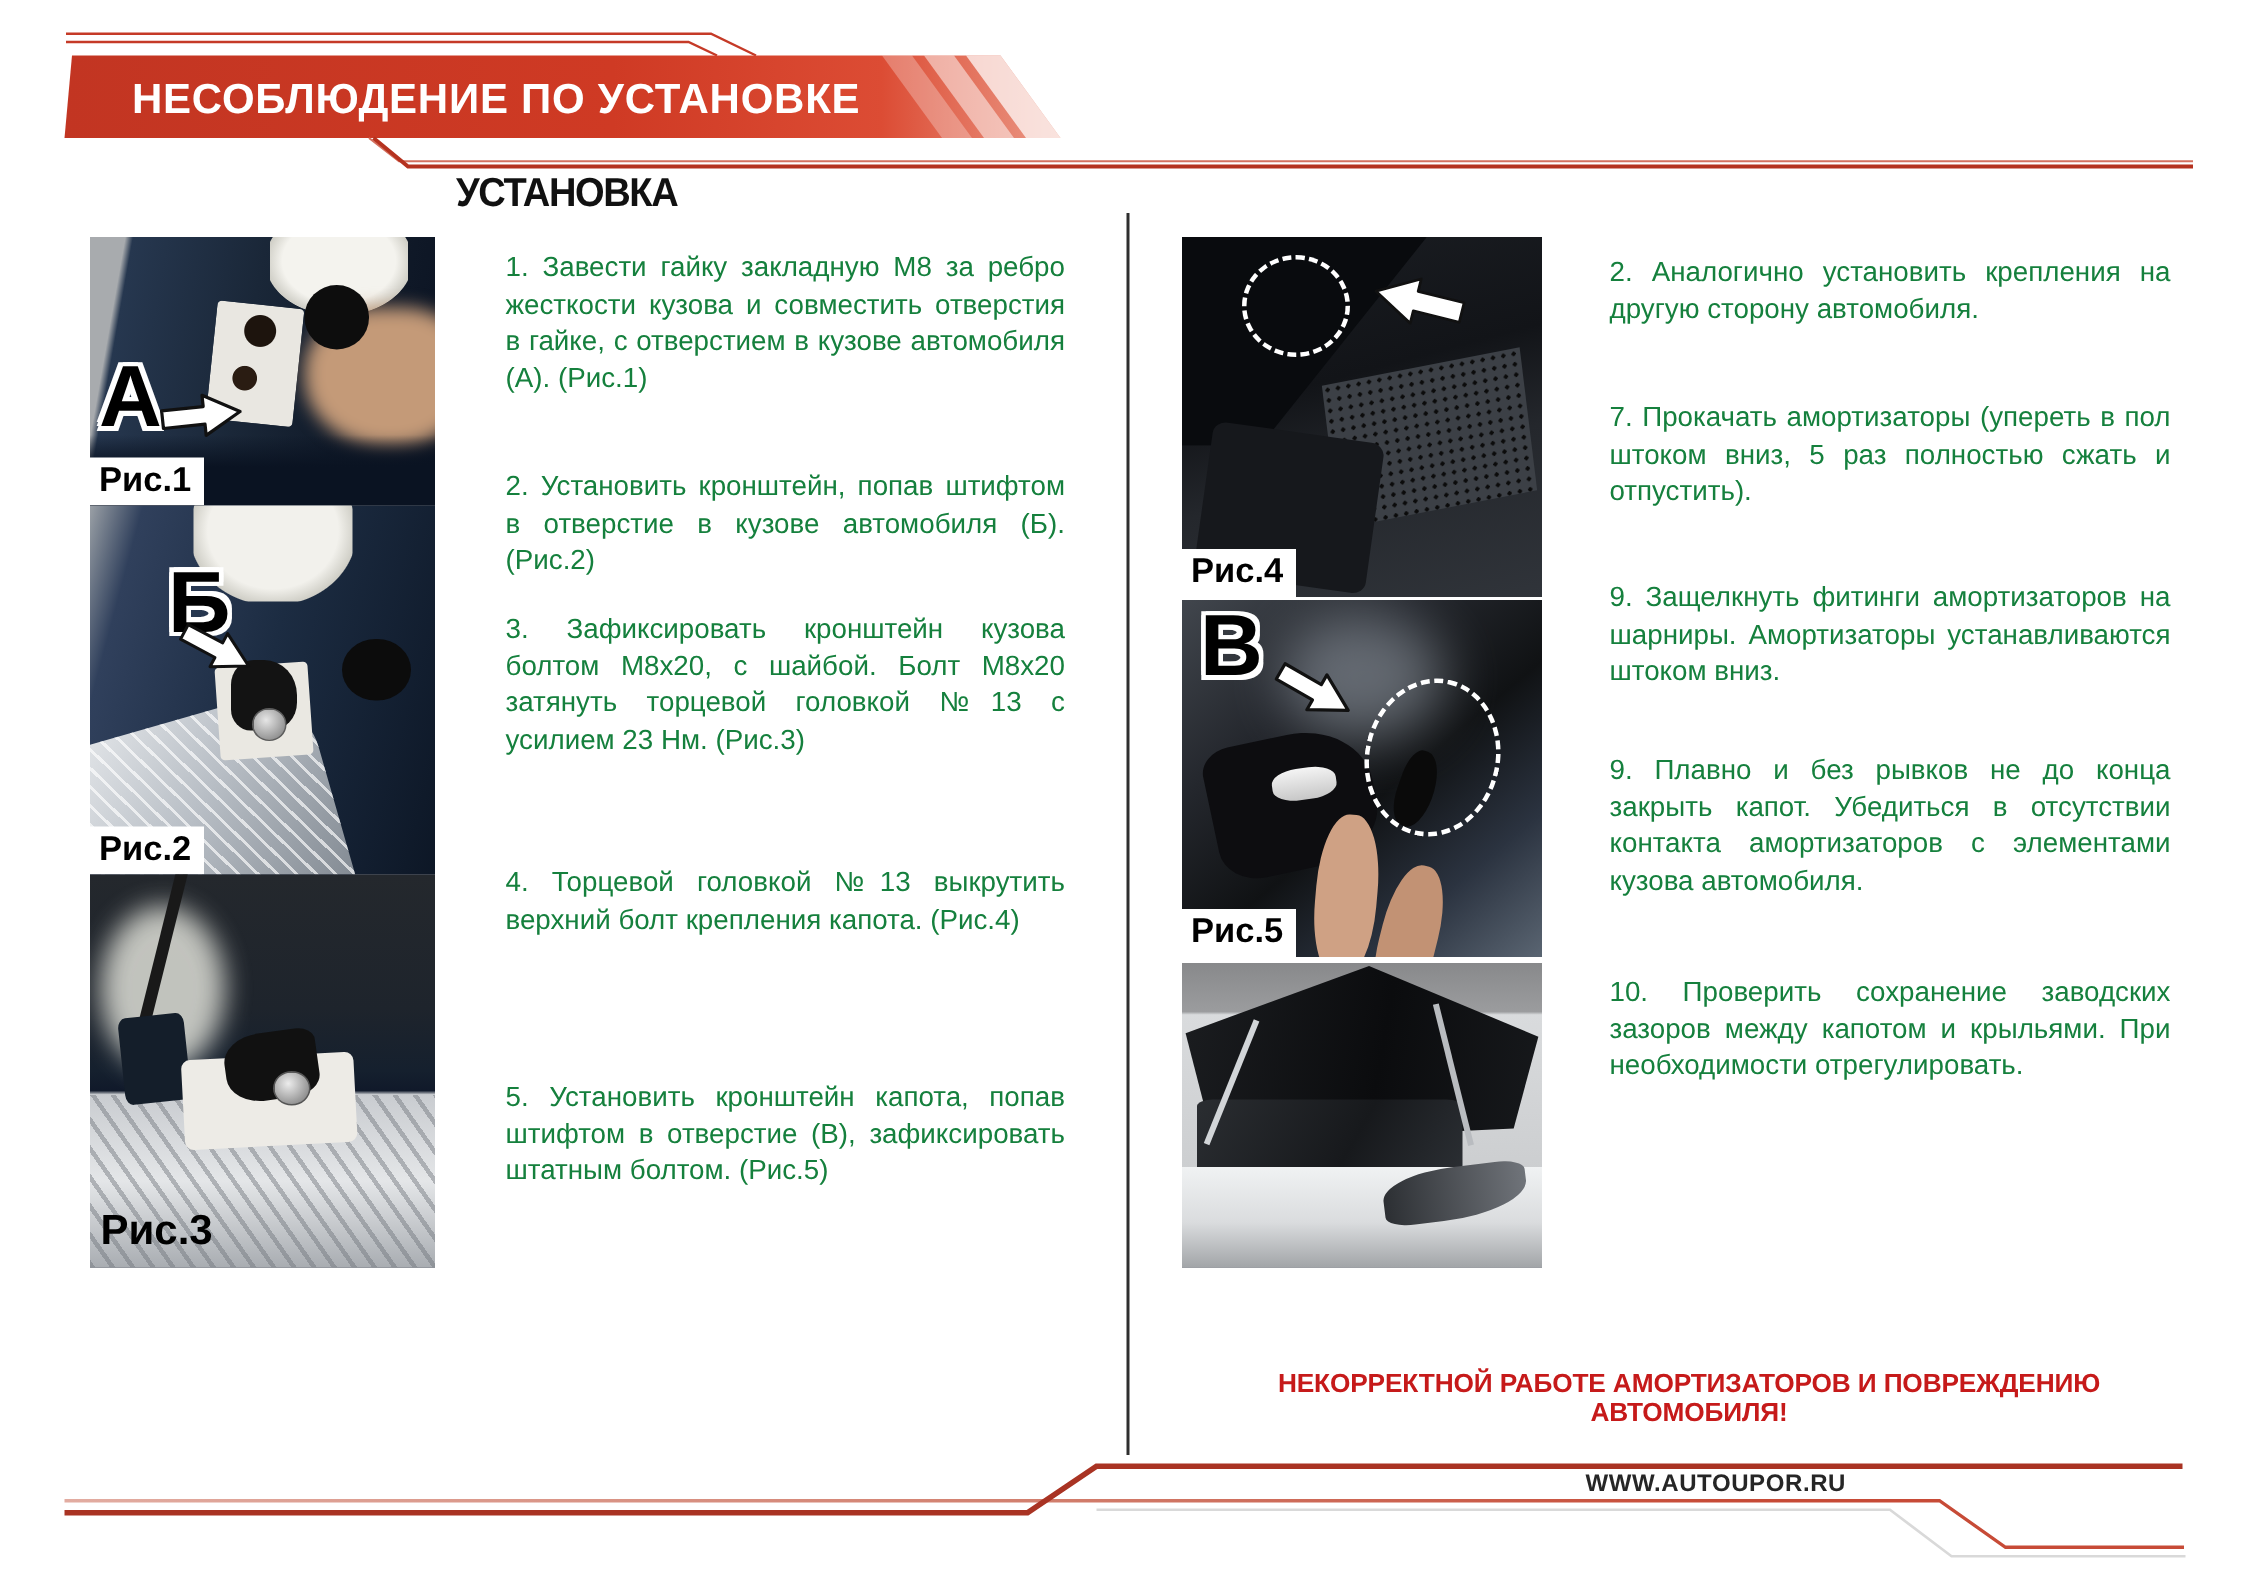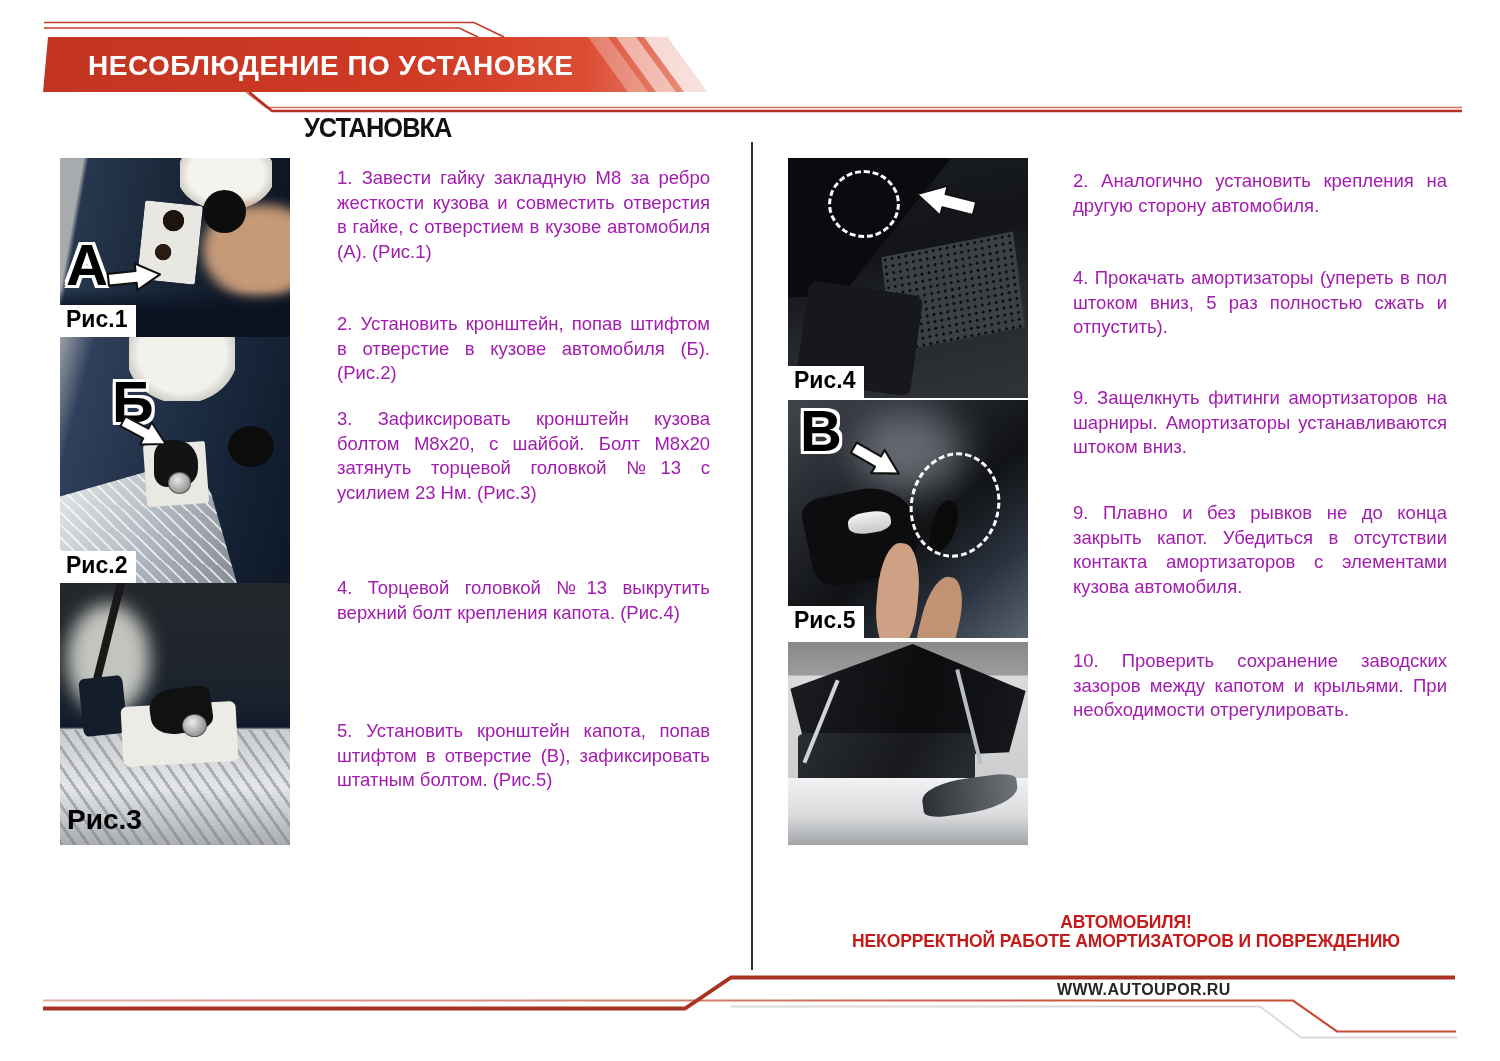--- a/index.html
+++ b/index.html
@@ -18,21 +18,21 @@
   .section-title {
     position:absolute; left:304px; top:113px;
     font-size:27px; font-weight:bold; color:#111; letter-spacing:-1px;
     transform:scaleX(.94); transform-origin:left top; white-space:nowrap;
   }
 
   
   .divider { position:absolute; left:751px; top:142px; width:2px; height:828px; background:#2e2e2e; }
   .step {
     position:absolute; width:373px; margin:0;
-    font-size:18.5px; line-height:24.5px; color:#a21caf;
+    font-size:18.5px; line-height:24.5px; color:#15803d;
     text-align:justify; text-justify:inter-word;
   }
   .col-l { left:337px; }
   .col-r { left:1073px; width:374px; }
   .s1{top:166px}.s2{top:312px}.s3{top:407px}.s4{top:576px}.s5{top:719px}
   .s6{top:169px}.s7{top:266px}.s8{top:386px}.s9{top:501px}.s10{top:649px}
 
   
   .fig { position:absolute; overflow:hidden; background:#1c2533; }
   .fig > div { position:absolute; }
@@ -228,28 +228,28 @@
   <div class="f6-base"></div>
   <div class="f6-hood"></div>
   <div class="f6-bay"></div>
   <div class="f6-body"></div>
   <div class="f6-head"></div>
   <div class="f6-str1"></div>
   <div class="f6-str2"></div>
 </div>
 
 <p class="step col-r s6">2. Аналогично установить крепления на другую сторону автомобиля.</p>
-<p class="step col-r s7">4. Прокачать амортизаторы (упереть в пол штоком вниз, 5 раз полностью сжать и отпустить).</p>
+<p class="step col-r s7">7. Прокачать амортизаторы (упереть в пол штоком вниз, 5 раз полностью сжать и отпустить).</p>
 <p class="step col-r s8">9. Защелкнуть фитинги амортизаторов на шарниры. Амортизаторы устанавливаются штоком вниз.</p>
 <p class="step col-r s9">9. Плавно и без рывков не до конца закрыть капот. Убедиться в отсутствии контакта амортизаторов с элементами кузова автомобиля.</p>
 <p class="step col-r s10">10. Проверить сохранение заводских зазоров между капотом и крыльями. При необходимости отрегулировать.</p>
 
 <div class="warning">
+  <div>НЕКОРРЕКТНОЙ РАБОТЕ АМОРТИЗАТОРОВ И ПОВРЕЖДЕНИЮ</div>
   <div>АВТОМОБИЛЯ!</div>
-  <div>НЕКОРРЕКТНОЙ РАБОТЕ АМОРТИЗАТОРОВ И ПОВРЕЖДЕНИЮ</div>
 </div>
 
 <div class="website">WWW.AUTOUPOR.RU</div>
 
 <svg class="deco" style="top:940px" width="1500" height="121" viewBox="0 0 1500 121">
   <defs>
     <linearGradient id="fgrad" x1="0" y1="0" x2="1" y2="0">
       <stop offset="0" stop-color="#e2aca1"></stop>
       <stop offset="0.45" stop-color="#d2806f"></stop>
       <stop offset="0.78" stop-color="#c74b37"></stop>

